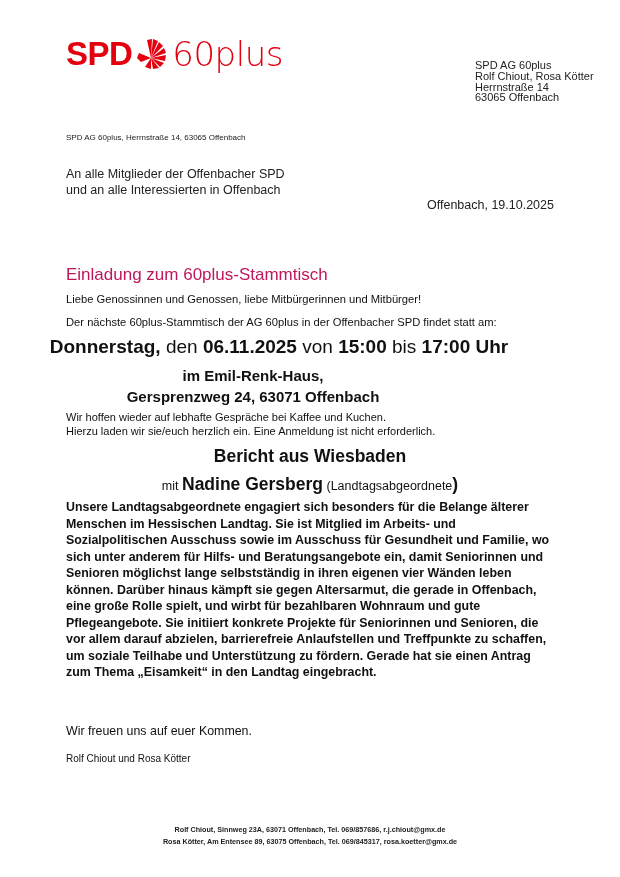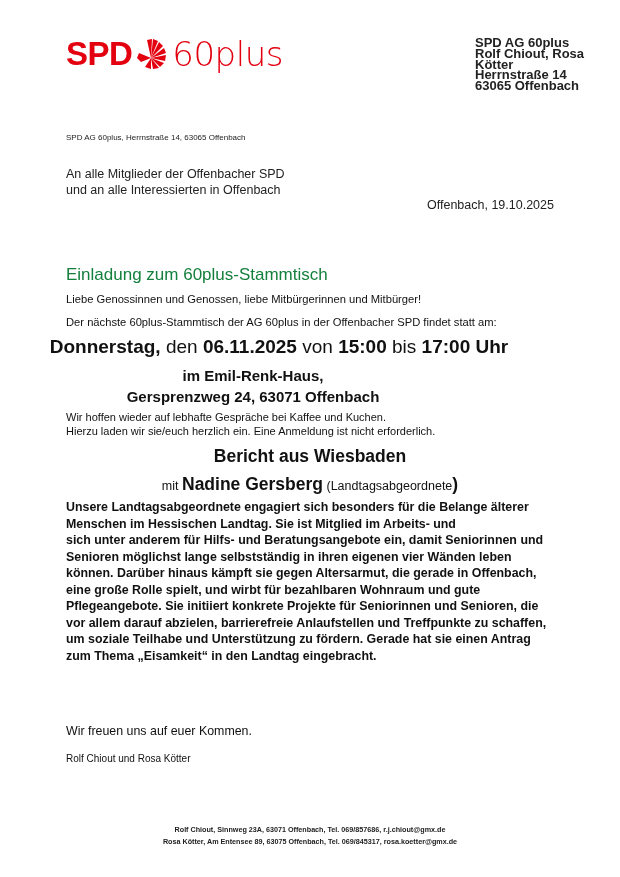--- a/index.html
+++ b/index.html
@@ -5,25 +5,25 @@
     html, body { margin: 0; padding: 0; background: #ffffff; }
     body {
       width: 620px; height: 877px; position: relative; overflow: hidden;
       font-family: "Liberation Sans", sans-serif; color: #111;
     }
     .abs { position: absolute; }
     .logo { left: 66px; top: 34px; height: 40px; display: flex; align-items: center; }
     .logo-spd { font-family: "Liberation Sans", sans-serif; font-weight: 700; font-size: 33px; color: #e3000f; letter-spacing: -0.5px; }
     .logo-icon { width: 30px; height: 32px; margin: 0 5px 0 5px; }
     .logo-60 { font-family: "DejaVu Sans", sans-serif; font-size: 34px; color: #e3000f; font-weight: 300; letter-spacing: -0.5px; }
-    .sender-box { left: 475px; top: 38px; font-size: 13px; line-height: 10.8px; color: #222; font-weight: bold; }
+    .sender-box { left: 475px; top: 60px; font-size: 11px; line-height: 10.8px; color: #222; }
     .sender-line { left: 66px; top: 133px; font-size: 8px; color: #222; }
     .recipient { left: 66px; top: 167px; font-size: 12.5px; line-height: 15.5px; color: #222; }
     .date { left: 427px; top: 198px; font-size: 12.5px; color: #222; }
-    .title { left: 66px; top: 265px; font-size: 17px; color: #15803d; }
+    .title { left: 66px; top: 265px; font-size: 17px; color: #be185d; }
     .greeting { left: 66px; top: 293px; font-size: 11.2px; color: #111; }
     .intro { left: 66px; top: 316px; font-size: 11.2px; color: #111; }
     .when { left: 0; width: 558px; top: 336px; text-align: center; font-size: 19px; color: #111; }
     .when b { font-weight: 700; }
     .where { left: 0; width: 506px; top: 365px; text-align: center; font-size: 15px; font-weight: 700; line-height: 21px; color: #111; }
     .hope { left: 66px; top: 410px; font-size: 11px; line-height: 14px; color: #111; }
     .report-title { left: 0; width: 620px; top: 446px; text-align: center; font-size: 17.5px; font-weight: 700; color: #111; }
     .guest { left: 0; width: 620px; top: 474px; text-align: center; color: #111; }
     .guest .mit { font-size: 12.5px; }
     .guest .name { font-size: 17.5px; font-weight: 700; }
@@ -92,20 +92,21 @@
 
 <div class="abs report-title">Bericht aus Wiesbaden</div>
 
 <div class="abs guest">
   <span class="mit">mit </span><span class="name">Nadine Gersberg</span><span class="role"> (Landtagsabgeordnete</span><span class="paren">)</span>
 </div>
 
 <div class="abs body-text">
   <p>Unsere Landtagsabgeordnete engagiert sich besonders für die Belange älterer</p>
   <p>Menschen im Hessischen Landtag. Sie ist Mitglied im Arbeits- und</p>
+  <p>Sozialpolitischen Ausschuss sowie im Ausschuss für Gesundheit und Familie, wo</p>
   <p>sich unter anderem für Hilfs- und Beratungsangebote ein, damit Seniorinnen und</p>
   <p>Senioren möglichst lange selbstständig in ihren eigenen vier Wänden leben</p>
   <p>können. Darüber hinaus kämpft sie gegen Altersarmut, die gerade in Offenbach,</p>
   <p>eine große Rolle spielt, und wirbt für bezahlbaren Wohnraum und gute</p>
   <p>Pflegeangebote. Sie initiiert konkrete Projekte  für Seniorinnen und Senioren, die</p>
   <p>vor allem darauf abzielen, barrierefreie Anlaufstellen und Treffpunkte zu schaffen,</p>
   <p>um soziale Teilhabe und Unterstützung zu fördern. Gerade hat sie einen Antrag</p>
   <p>zum Thema „Eisamkeit“ in den Landtag eingebracht.</p>
 </div>
 

